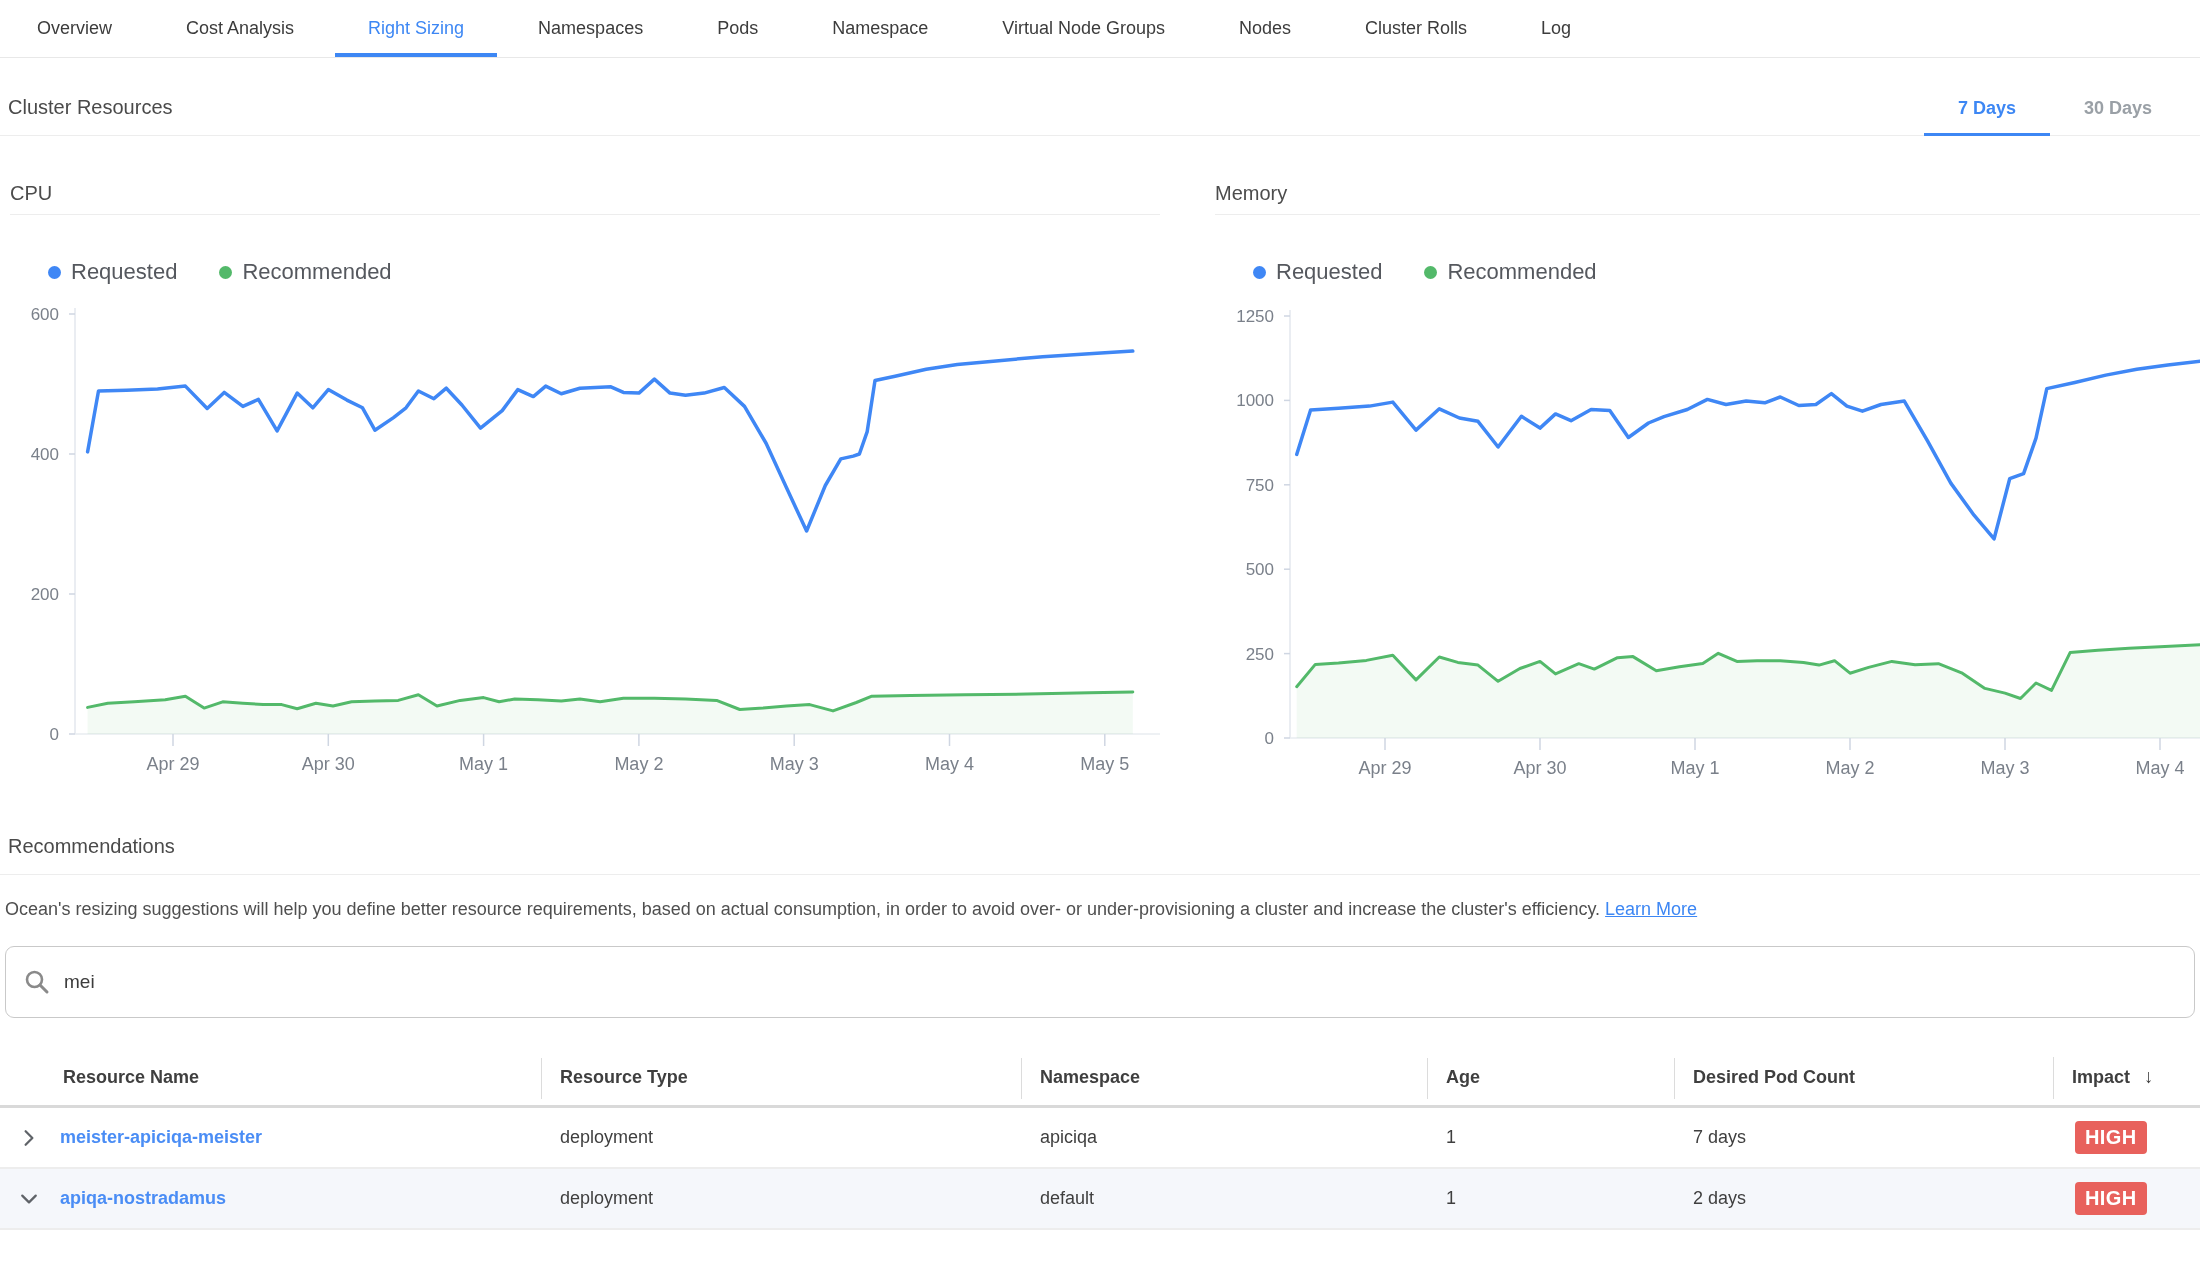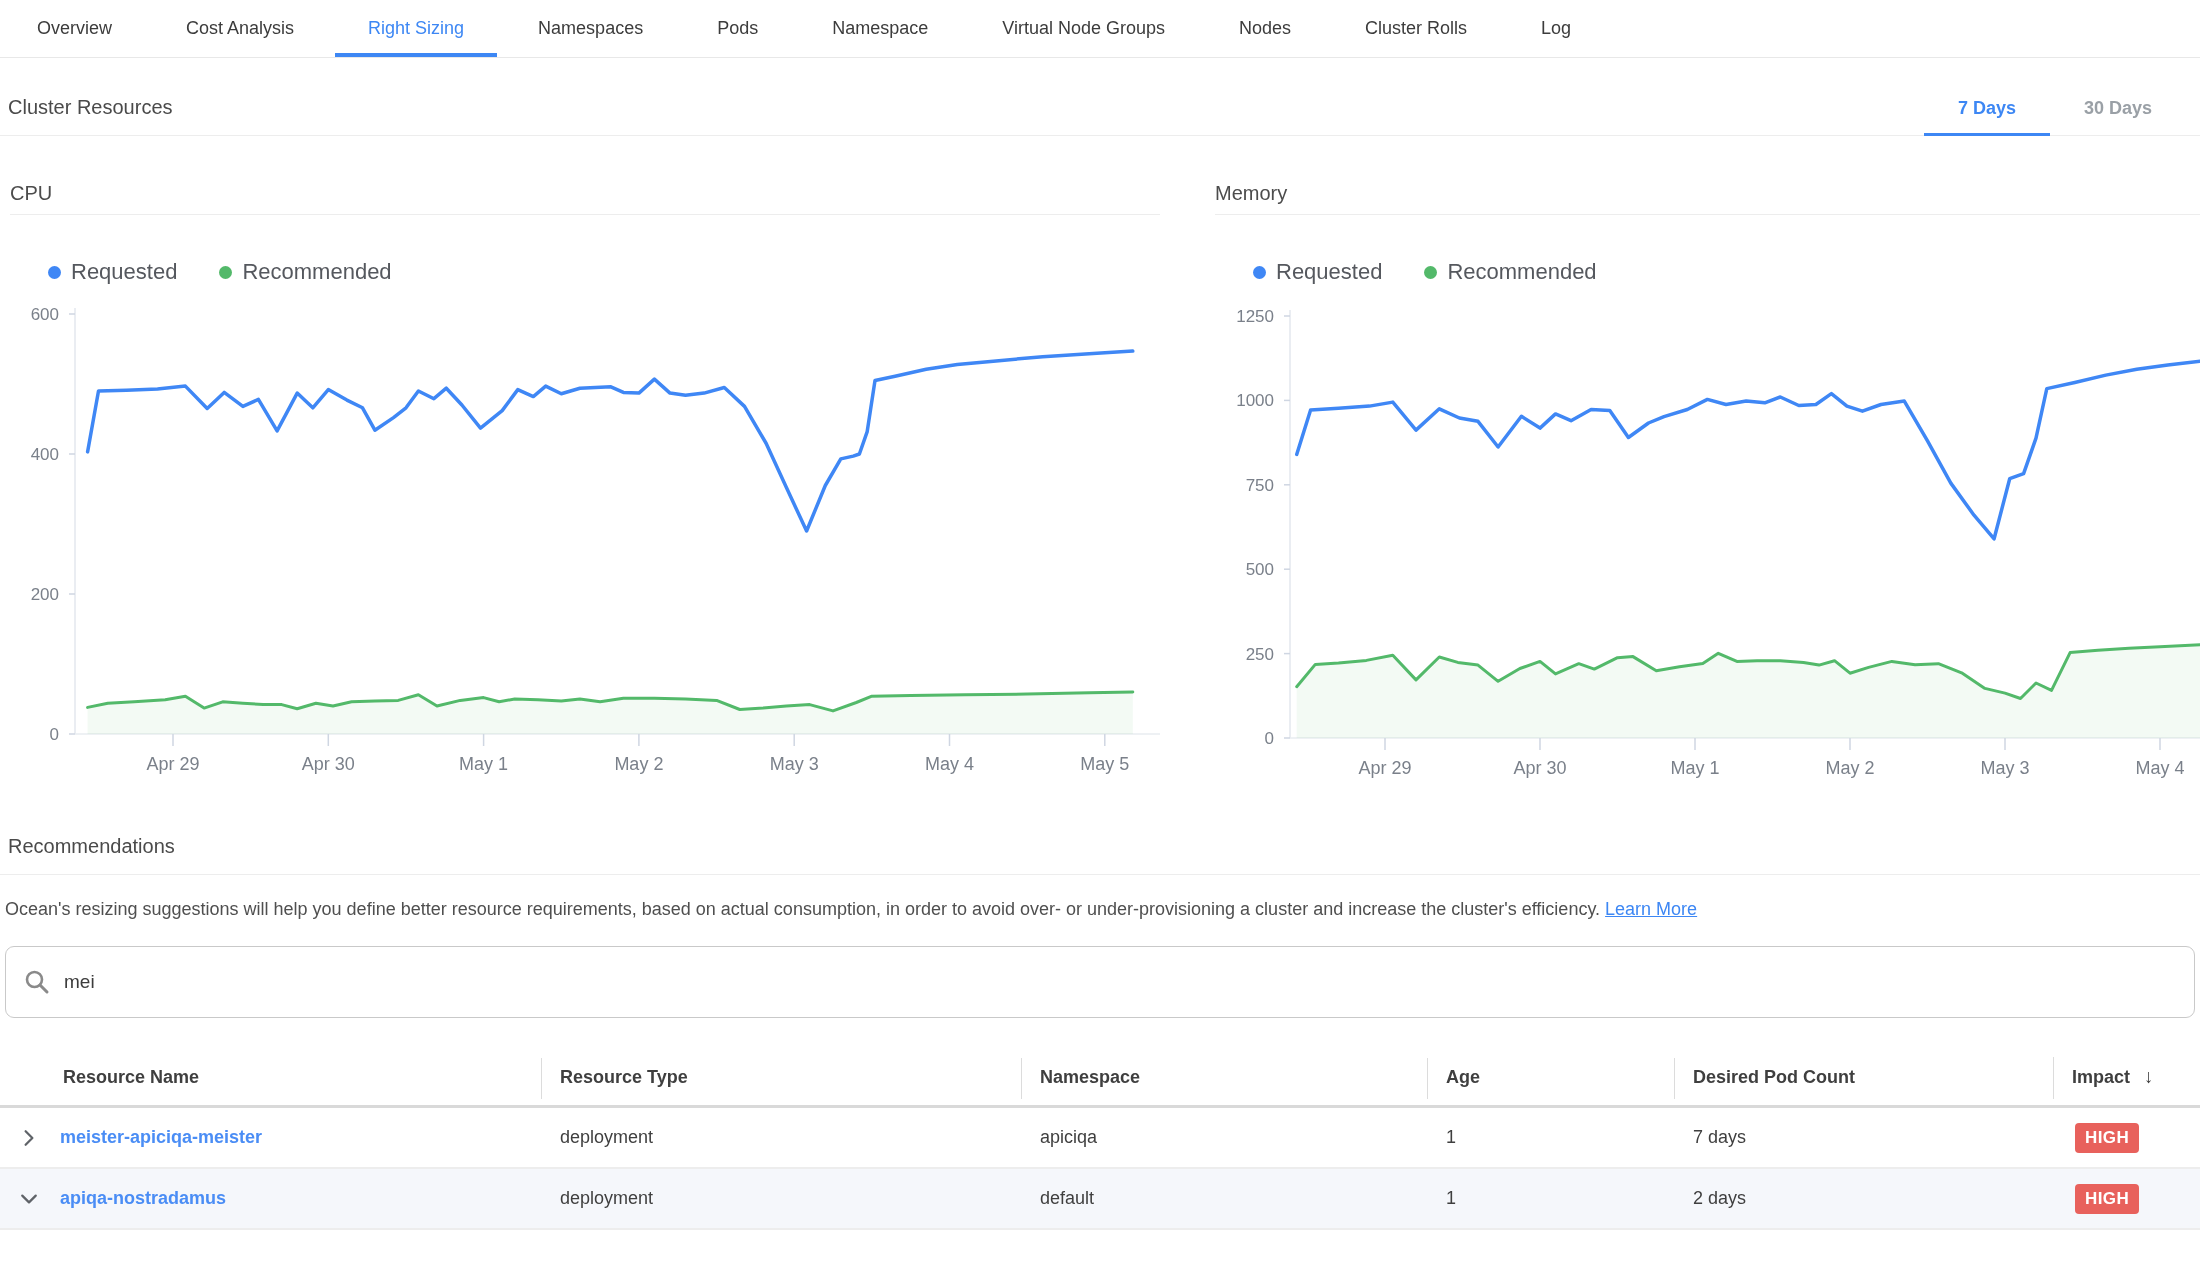--- a/index.html
+++ b/index.html
@@ -49,21 +49,21 @@
   .th { font-weight:700; font-size:18px; color:#3f3f3f; padding:15px 0 17px 19px; position:relative; cursor:pointer; }
   .th:first-child { padding-left:63px; }
   .th + .th::before { content:""; position:absolute; left:0; top:6px; bottom:6px; width:1px; background:#dcdcdc; }
   .sort-arrow { font-size:19px; color:#3f3f3f; margin-left:14px; font-weight:400; }
   .trow { height:61px; border-bottom:2px solid #ededed; cursor:pointer; }
   .trow.expanded { background:#f5f7fb; }
   .td { font-size:18px; color:#3f3f3f; padding-left:19px; }
   .td.name-cell { display:flex; align-items:center; gap:20px; padding-left:18px; }
   .chev-btn { background:none; border:none; cursor:pointer; display:flex; align-items:center; padding:2px; }
   .res-link { color:#4a8df5; font-weight:600; text-decoration:none; font-size:18px; cursor:pointer; }
-  .badge-high { display:inline-block; background:#e8615c; color:#fff; font-weight:700; font-size:17px;
+  .badge-high { display:inline-block; background:#e8615c; color:#fff; font-weight:700; font-size:20px;
     padding:5px 10px; border-radius:4px; letter-spacing:.4px; }
 </style>
 </head>
 <body>
 
 <nav class="nav">
   <div class="tab">Overview</div>
   <div class="tab">Cost Analysis</div>
   <div class="tab active">Right Sizing</div>
   <div class="tab">Namespaces</div>

